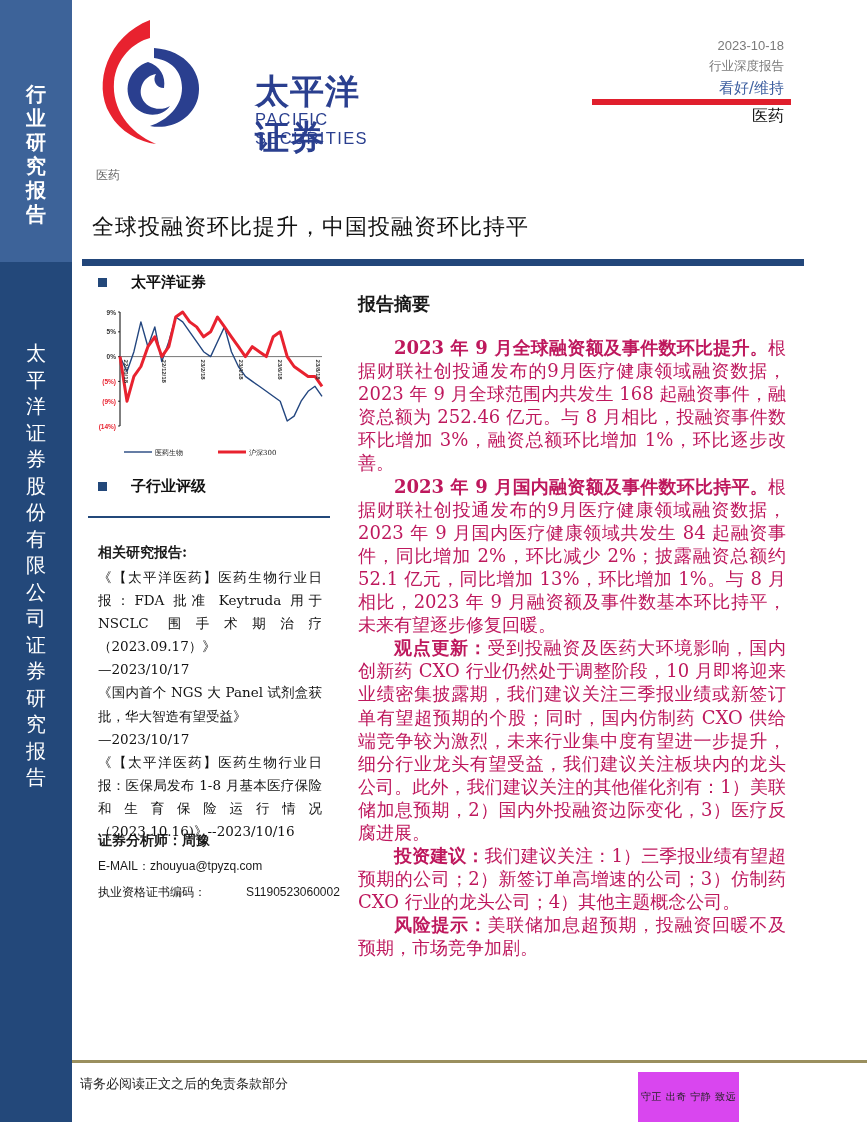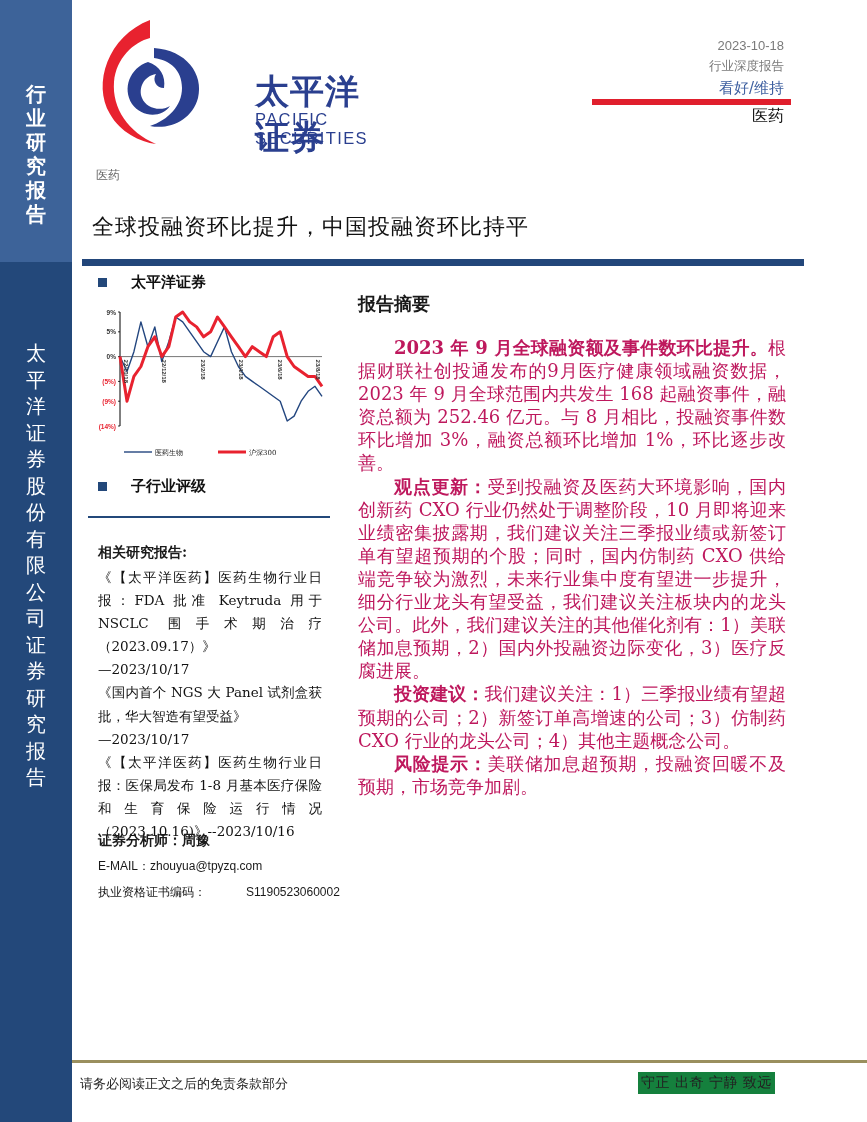--- a/index.html
+++ b/index.html
@@ -44,21 +44,21 @@
   .cert { position: absolute; left: 98px; top: 884px; font-size: 12px; }
   .cert .num { font-family: "Liberation Sans", sans-serif; margin-left: 40px; }
 
   .abs-head { position: absolute; left: 358px; top: 280px; font-size: 18px; font-weight: bold; margin-top: 12px; }
   .abstract { position: absolute; left: 358px; top: 336px; width: 428px; font-size: 18px; line-height: 23.1px; text-align: justify; color: #be185d; }
   .abstract p { text-indent: 2em; }
   .abstract b { font-weight: bold; }
 
   .foot-line { position: absolute; left: 72px; top: 1060px; width: 795px; height: 3px; background: #9a8f5e; }
   .foot-left { position: absolute; left: 80px; top: 1075px; font-size: 13px; color: #222; }
-  .foot-right { position: absolute; left: 638px; top: 1072px; padding: 2px 3px; background: #15803d; font-size: 14px; color: #222; letter-spacing: 0.5px; }
+  .foot-right { position: absolute; left: 638px; top: 1072px; padding: 18px 3px; background: #d946ef; font-size: 10px; color: #222; letter-spacing: 0.5px; }
 </style>
 </head>
 <body>
 
 <div class="side-top">
   <div class="side-text" id="side-top-text">
       <span>行</span>
       <span>业</span>
       <span>研</span>
       <span>究</span>
@@ -159,20 +159,21 @@
 
 <div class="analyst">证券分析师：周豫</div>
 <div class="email">E-MAIL：zhouyua@tpyzq.com</div>
 <div class="cert">
   <span>执业资格证书编码：</span><span class="num">S1190523060002</span>
 </div>
 
 <div class="abs-head">报告摘要</div>
 <div class="abstract">
   <p><b>2023 年 9 月全球融资额及事件数环比提升。</b><span>根据财联社创投通发布的9月医疗健康领域融资数据，2023 年 9 月全球范围内共发生 168 起融资事件，融资总额为 252.46 亿元。与 8 月相比，投融资事件数环比增加 3%，融资总额环比增加 1%，环比逐步改善。</span></p>
+  <p><b>2023 年 9 月国内融资额及事件数环比持平。</b><span>根据财联社创投通发布的9月医疗健康领域融资数据，2023 年 9 月国内医疗健康领域共发生 84 起融资事件，同比增加 2%，环比减少 2%；披露融资总额约 52.1 亿元，同比增加 13%，环比增加 1%。与 8 月相比，2023 年 9 月融资额及事件数基本环比持平，未来有望逐步修复回暖。</span></p>
   <p><b>观点更新：</b><span>受到投融资及医药大环境影响，国内创新药 CXO 行业仍然处于调整阶段，10 月即将迎来业绩密集披露期，我们建议关注三季报业绩或新签订单有望超预期的个股；同时，国内仿制药 CXO 供给端竞争较为激烈，未来行业集中度有望进一步提升，细分行业龙头有望受益，我们建议关注板块内的龙头公司。此外，我们建议关注的其他催化剂有：1）美联储加息预期，2）国内外投融资边际变化，3）医疗反腐进展。</span></p>
   <p><b>投资建议：</b><span>我们建议关注：1）三季报业绩有望超预期的公司；2）新签订单高增速的公司；3）仿制药 CXO 行业的龙头公司；4）其他主题概念公司。</span></p>
   <p><b>风险提示：</b><span>美联储加息超预期，投融资回暖不及预期，市场竞争加剧。</span></p>
 </div>
 
 <div class="foot-line"></div>
 <div class="foot-left">请务必阅读正文之后的免责条款部分</div>
 <div class="foot-right">守正 出奇 宁静 致远</div>
 
 </body></html>

